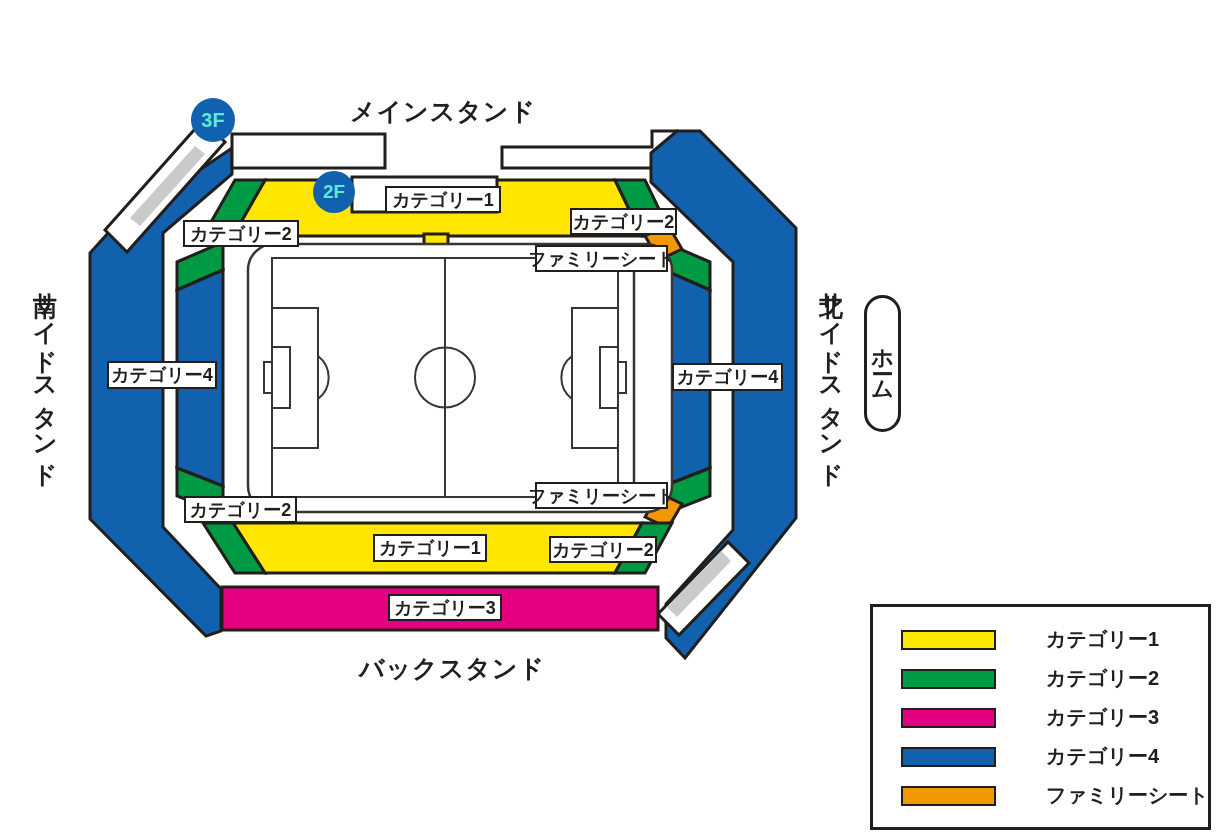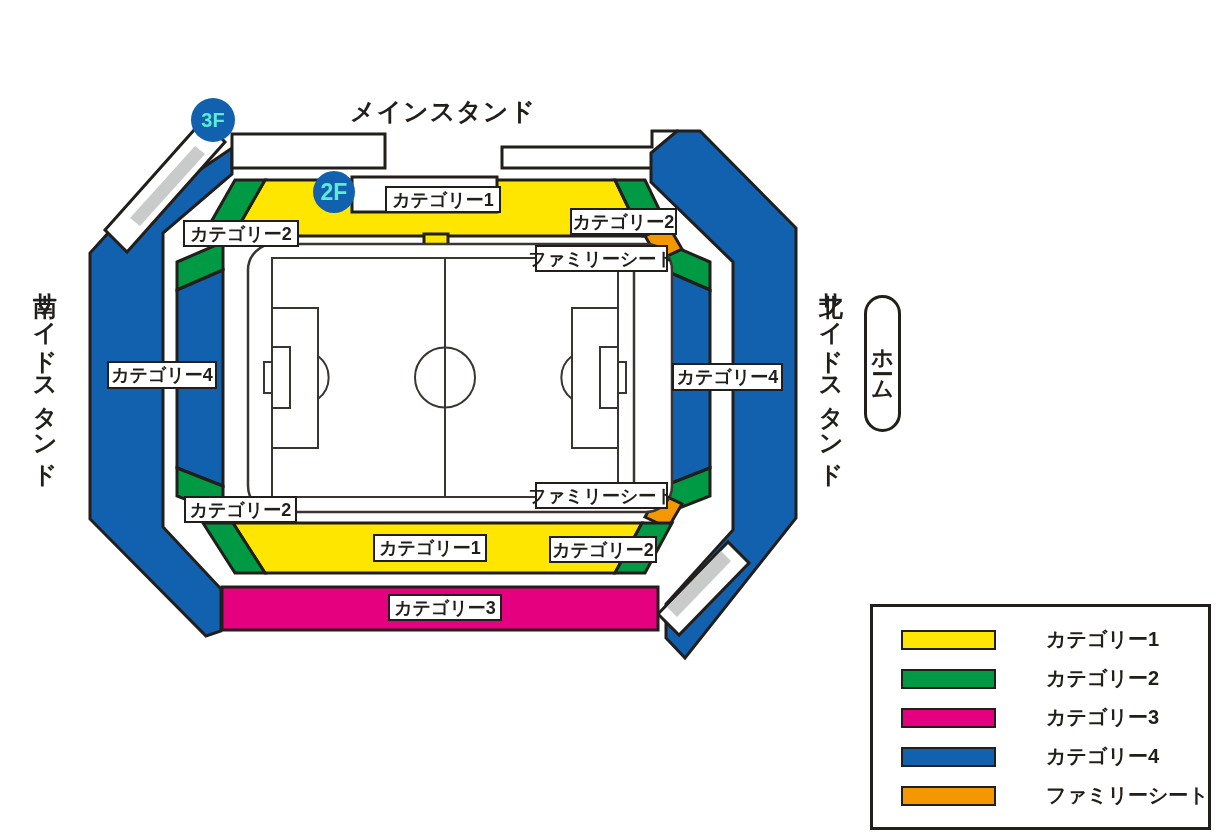--- a/index.html
+++ b/index.html
@@ -104,29 +104,30 @@
           <rect x="264" y="362" width="8" height="31" style="fill:#fff"></rect>
           <rect x="572" y="308" width="46" height="140" style="fill:#fff"></rect>
           <rect x="600" y="347" width="18" height="61" style="fill:#fff"></rect>
           <rect x="618" y="362" width="8" height="31" style="fill:#fff"></rect>
         </g>
       </g>
     </g>
   </svg>
 
   <div class="overlay title" style="left:323px;top:95px;width:240px;">メインスタンド</div>
+  <div class="overlay title" style="left:332px;top:652px;width:240px;">バックスタンド</div>
   <div class="overlay vtext" style="left:33px;top:275px;">南サイドスタンド</div>
   <div class="overlay vtext" style="left:819px;top:275px;">北サイドスタンド</div>
 
   <div class="overlay home-pill" style="left:864px;top:295px;width:37px;height:137px;">
     <span class="vtext">ホーム</span>
   </div>
 
   <div class="overlay floor-badge" style="left:191px;top:98px;width:44px;height:44px;">3F</div>
-  <div class="overlay floor-badge" style="left:313px;top:171px;width:42px;height:42px;font-size:23px;">2F</div>
+  <div class="overlay floor-badge" style="left:313px;top:171px;width:42px;height:42px;font-size:19px;">2F</div>
 
   <div class="overlay label-box" style="left:183px;top:220px;width:116px;height:27px;">カテゴリー2</div>
   <div class="overlay label-box" style="left:385px;top:186px;width:116px;height:27px;">カテゴリー1</div>
   <div class="overlay label-box" style="left:570px;top:208px;width:107px;height:27px;">カテゴリー2</div>
   <div class="overlay label-box" style="left:535px;top:245px;width:133px;height:27px;">ファミリーシート</div>
   <div class="overlay label-box" style="left:107px;top:361px;width:110px;height:28px;">カテゴリー4</div>
   <div class="overlay label-box" style="left:672px;top:363px;width:111px;height:28px;">カテゴリー4</div>
   <div class="overlay label-box" style="left:535px;top:482px;width:133px;height:27px;">ファミリーシート</div>
   <div class="overlay label-box" style="left:184px;top:496px;width:113px;height:27px;">カテゴリー2</div>
   <div class="overlay label-box" style="left:373px;top:534px;width:114px;height:28px;">カテゴリー1</div>

